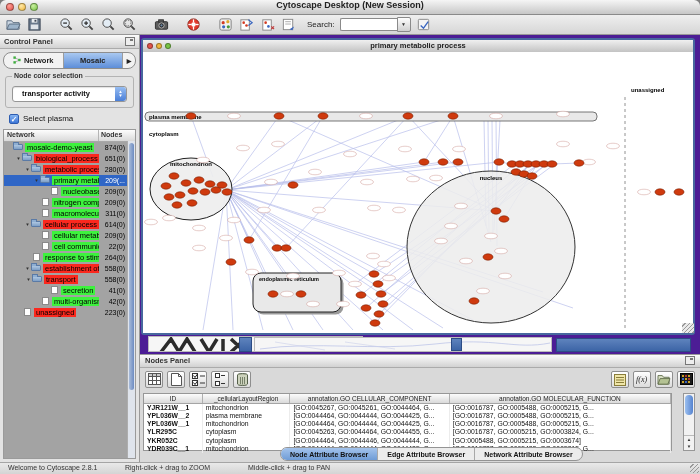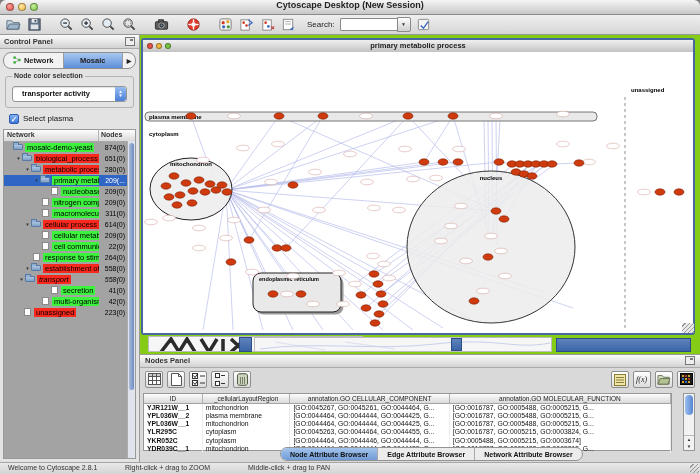--- a/index.html
+++ b/index.html
@@ -52,21 +52,21 @@
   .t-file{width:7px;height:8px;background:#fff;border:1px solid #8a8a8a;margin:0 3px 0 2px;flex:none;box-sizing:border-box;}
   .row-label{padding:0 2px;white-space:nowrap;overflow:hidden;max-width:72px;}
   .row-label.green{background:#3df23d;}
   .row-label.red{background:#fb281e;}
   .row-count{position:absolute;right:10px;font-size:7px;color:#000;}
   .tree-row.selected .row-count{color:#fff;}
   .tree-scroll{position:absolute;right:0;top:11px;bottom:0;width:7px;background:#dfe4ec;border-left:1px solid #adadad;}
   .tree-thumb{position:absolute;left:1px;right:1px;top:2px;height:78%;background:linear-gradient(90deg,#a9bcda,#6e8cc2);border-radius:3px;}
   
   .right{flex:1;display:flex;flex-direction:column;min-width:0;}
-  .desktop{height:319px;background:#84cc16;position:relative;flex:none;}
+  .desktop{height:319px;background:#4c1d95;position:relative;flex:none;}
   .net-window{position:absolute;left:1px;top:3px;width:554px;height:297px;border:2px solid #47689e;border-radius:3px;background:#fff;box-sizing:border-box;}
   .nw-titlebar{height:12px;background:linear-gradient(#f0f0f0,#c3c3c3);border-bottom:1px solid #8f8f8f;position:relative;display:flex;align-items:center;}
   .nw-lights{position:absolute;left:4px;top:3px;display:flex;gap:3px;}
   .nw-light{width:6px;height:6px;border-radius:50%;border:1px solid rgba(0,0,0,.35);box-sizing:border-box;}
   .nw-title{flex:1;text-align:center;font-size:7.5px;font-weight:bold;color:#222;}
   .nw-canvas{position:absolute;left:0;right:0;top:12px;bottom:0;background:#fff;overflow:hidden;}
   .nw-canvas svg{position:absolute;inset:0;}
   .frag{position:absolute;}
   .frag-blue{background:linear-gradient(#5e83bd,#3c64a6);border:1px solid #2c4c85;box-sizing:border-box;}
   .frag-white{background:#f6f6f6;border:1px solid #bbb;box-sizing:border-box;overflow:hidden;}
@@ -328,21 +328,21 @@
               <span class="t-file"></span>
               <span class="row-label green">response to stimul</span>
               <span class="row-count">264(0)</span>
             </div>
             <div class="tree-row" style="padding-left: 20px;">
               <span class="expander">▼</span>
               <span class="t-folder"></span>
               <span class="row-label red">establishment of lo</span>
               <span class="row-count">558(0)</span>
             </div>
-            <div class="tree-row" style="padding-left: 14px; font-style: italic;">
+            <div class="tree-row" style="padding-left: 21px;">
               <span class="expander">▼</span>
               <span class="t-folder"></span>
               <span class="row-label red">transport</span>
               <span class="row-count">558(0)</span>
             </div>
             <div class="tree-row" style="padding-left: 38px;">
               <span class="expander"></span>
               <span class="t-file"></span>
               <span class="row-label green">secretion</span>
               <span class="row-count">41(0)</span>

